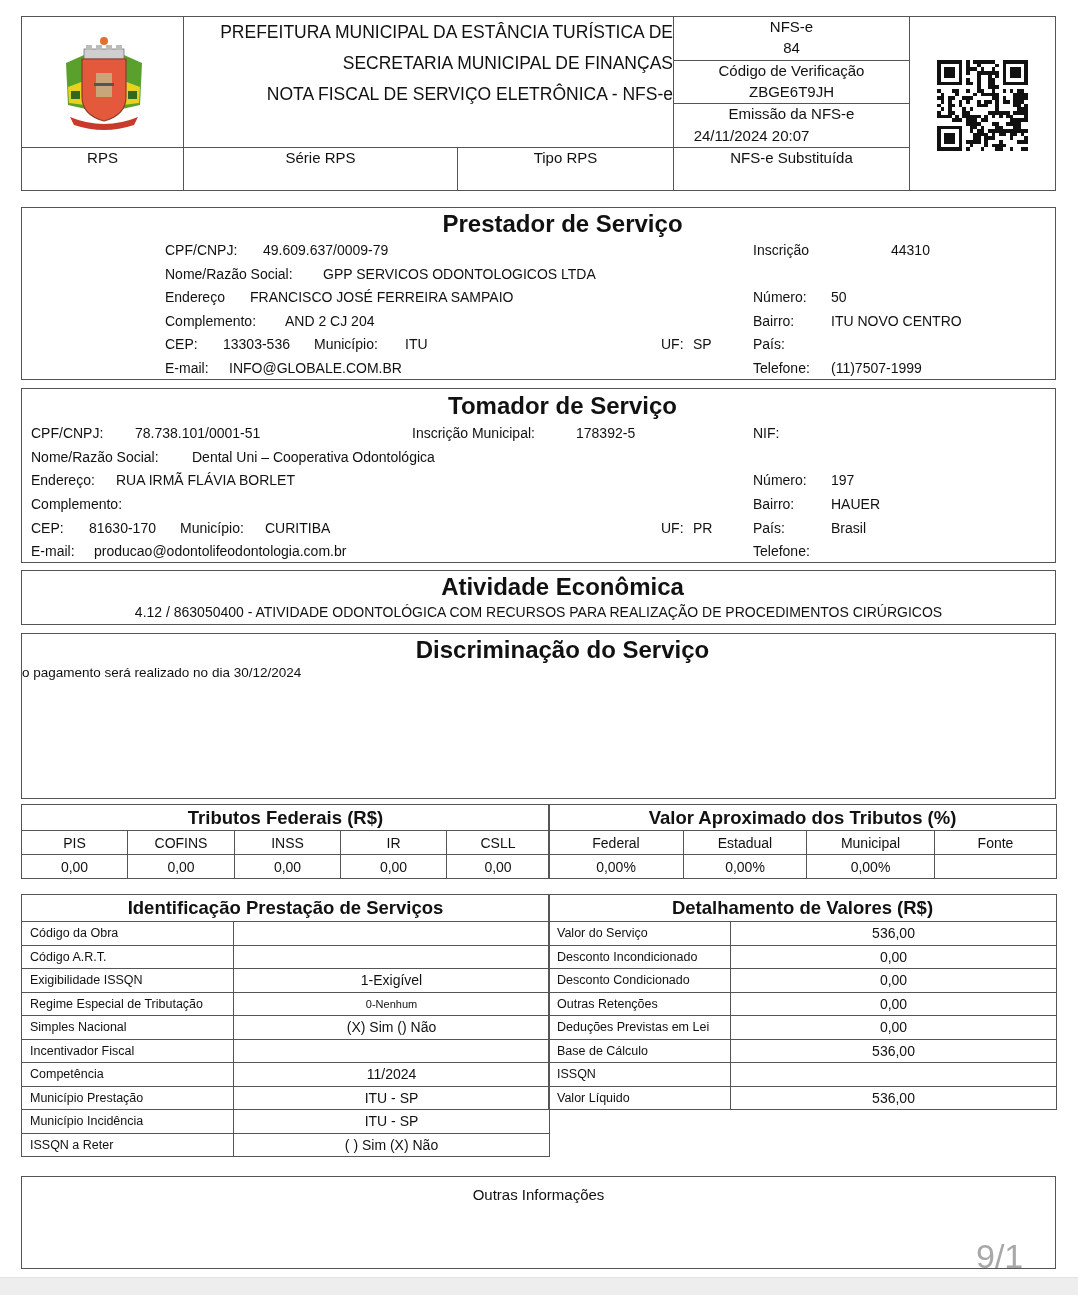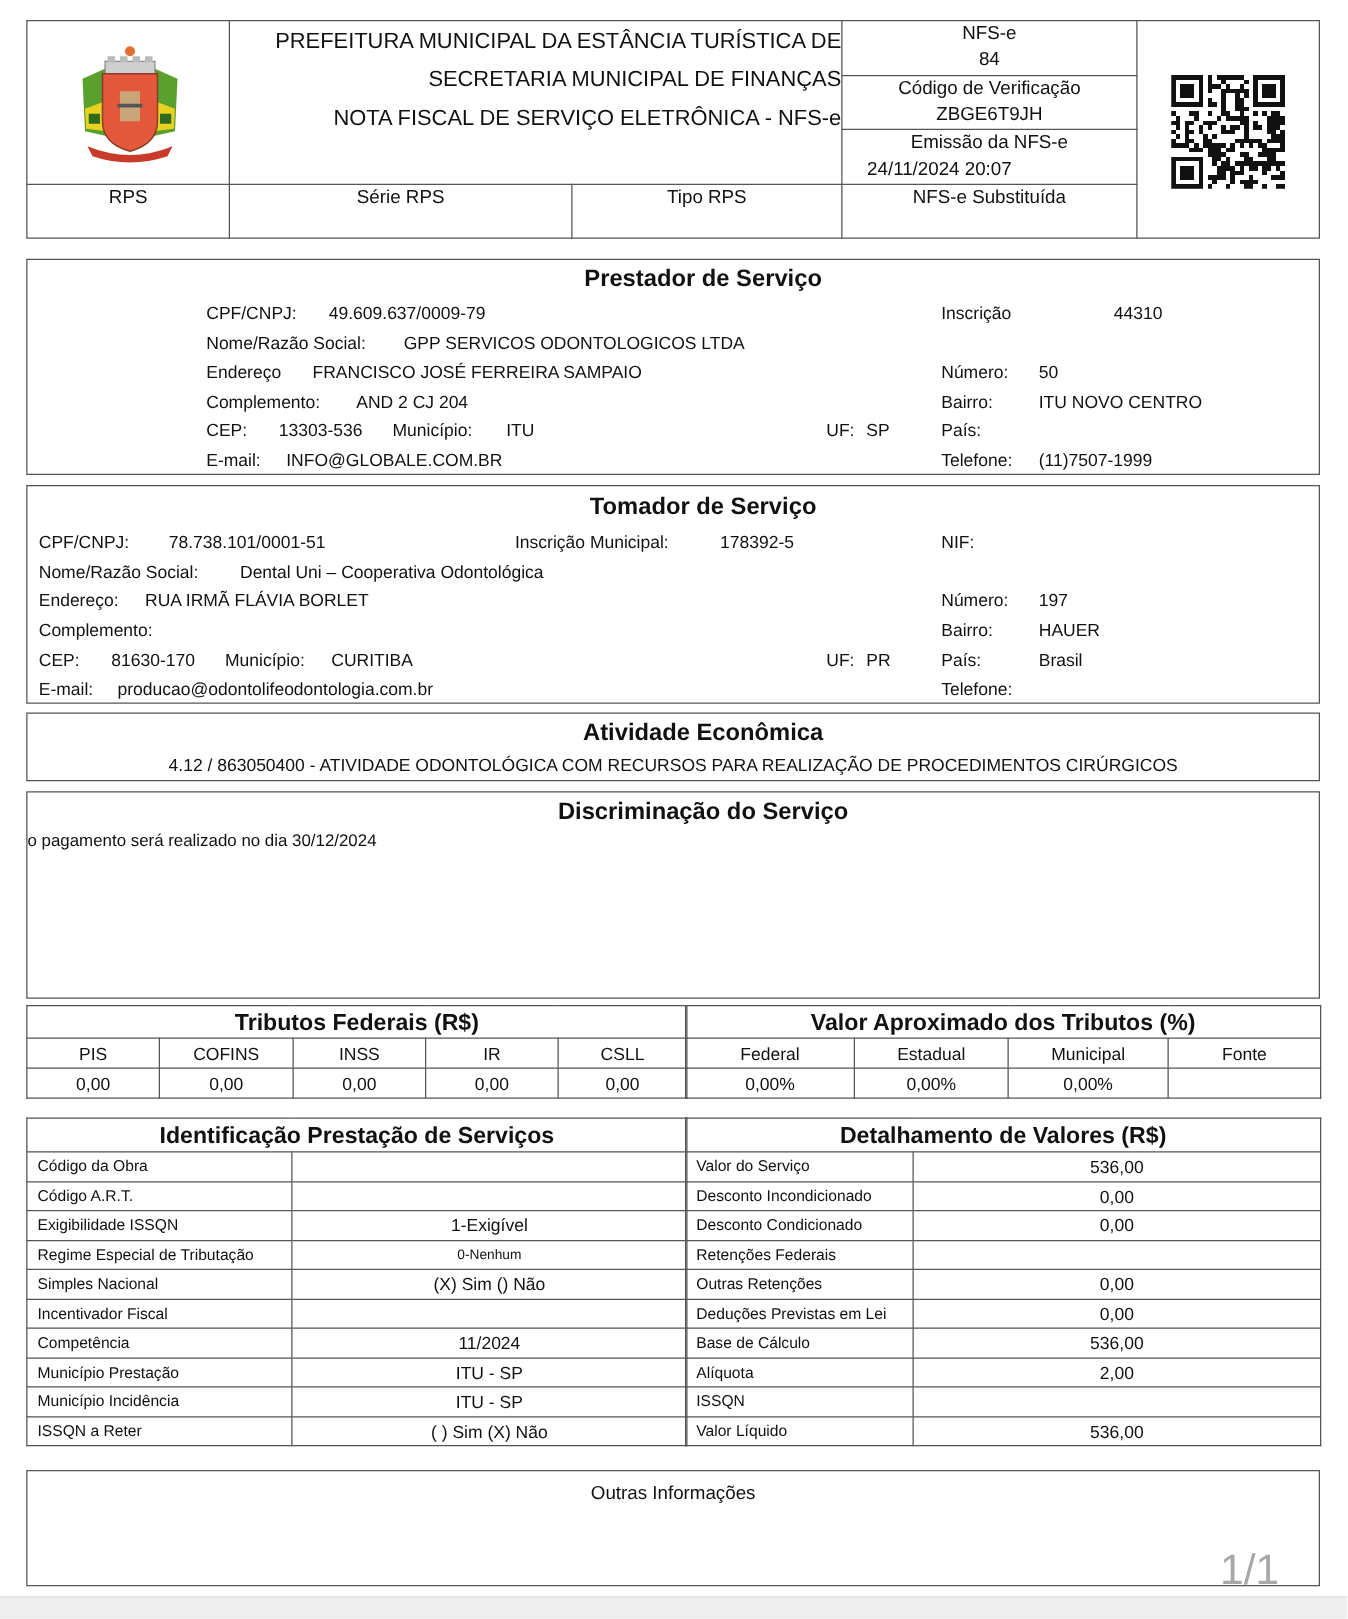--- a/index.html
+++ b/index.html
@@ -4,21 +4,21 @@
 <style>
   * { box-sizing: border-box; margin: 0; padding: 0; }
   html, body { width: 1078px; height: 1295px; background: #ffffff; overflow: hidden; }
   body { font-family: "Liberation Sans", sans-serif; color: #111; position: relative; }
   .abs { position: absolute; }
   .box { position: absolute; border: 1.5px solid #555; }
   .line-h { position: absolute; height: 0; border-top: 1.5px solid #555; }
   .line-v { position: absolute; width: 0; border-left: 1.5px solid #555; }
   .txt { position: absolute; white-space: nowrap; font-size: 14px; line-height: 16px; }
   .center { text-align: center; }
-  .title-bold { font-weight: bold; font-size: 19px; line-height: 22px; padding-left: 48px; }
+  .title-bold { font-weight: bold; font-size: 24px; line-height: 22px; padding-left: 48px; }
   .hdr-txt { font-size: 17.5px; line-height: 20px; text-align: right; }
 
   
   table.grid { position: absolute; border-collapse: collapse; table-layout: fixed; }
   table.grid td { border: 1.5px solid #555; font-size: 14px; line-height: 16px; padding: 0; white-space: nowrap; overflow: hidden; }
   table.grid td.c { text-align: center; }
   table.grid td.l { padding-left: 8px; font-size: 12.5px; }
   table.grid td.head { font-weight: bold; font-size: 18.5px; text-align: center; }
 
   .footer-bar { position: absolute; left: 0; top: 1277px; width: 1078px; height: 18px; background: #eeeeee; border-top: 1px solid #e2e2e2; }
@@ -612,48 +612,40 @@
       </tr>
       <tr style="height: 23.5px;">
         <td class="l">Desconto Incondicionado</td>
         <td class="c">0,00</td>
       </tr>
       <tr style="height: 23.5px;">
         <td class="l">Desconto Condicionado</td>
         <td class="c">0,00</td>
       </tr>
       <tr style="height: 23.5px;">
-        <td class="l">Retenções Federais</td>
-        <td class="c"></td>
-      </tr>
-      <tr style="height: 23.5px;">
         <td class="l">Outras Retenções</td>
         <td class="c">0,00</td>
       </tr>
       <tr style="height: 23.5px;">
         <td class="l">Deduções Previstas em Lei</td>
         <td class="c">0,00</td>
       </tr>
       <tr style="height: 23.5px;">
         <td class="l">Base de Cálculo</td>
         <td class="c">536,00</td>
-      </tr>
-      <tr style="height: 23.5px;">
-        <td class="l">Alíquota</td>
-        <td class="c">2,00</td>
       </tr>
       <tr style="height: 23.5px;">
         <td class="l">ISSQN</td>
         <td class="c"></td>
       </tr>
       <tr style="height: 23.5px;">
         <td class="l">Valor Líquido</td>
         <td class="c">536,00</td>
       </tr>
     </tbody>
 </table>
 
 <div class="box" style="left:21px; top:1176px; width:1035px; height:93px;"></div>
 <div class="txt center" style="left:21px; top:1187px; width:1035px; font-size:15px;">Outras Informações</div>
 <div class="txt" style="left:30px; top:1212px;"></div>
 
-<div class="page-num">1/1</div>
+<div class="page-num">9/1</div>
 <div class="footer-bar"></div>
 
 </body></html>

